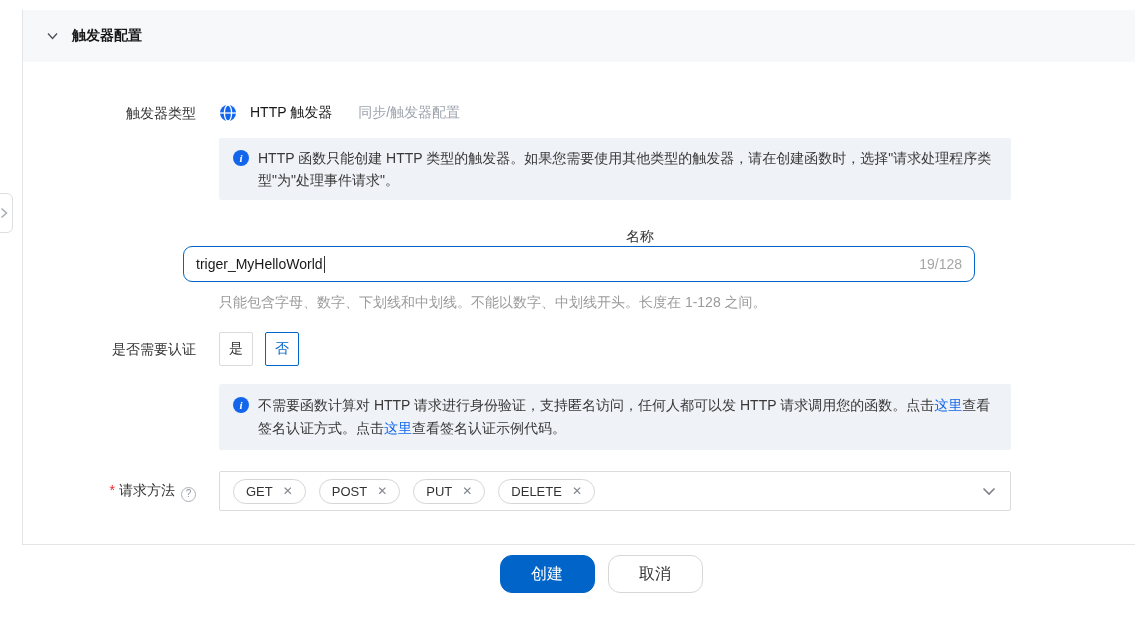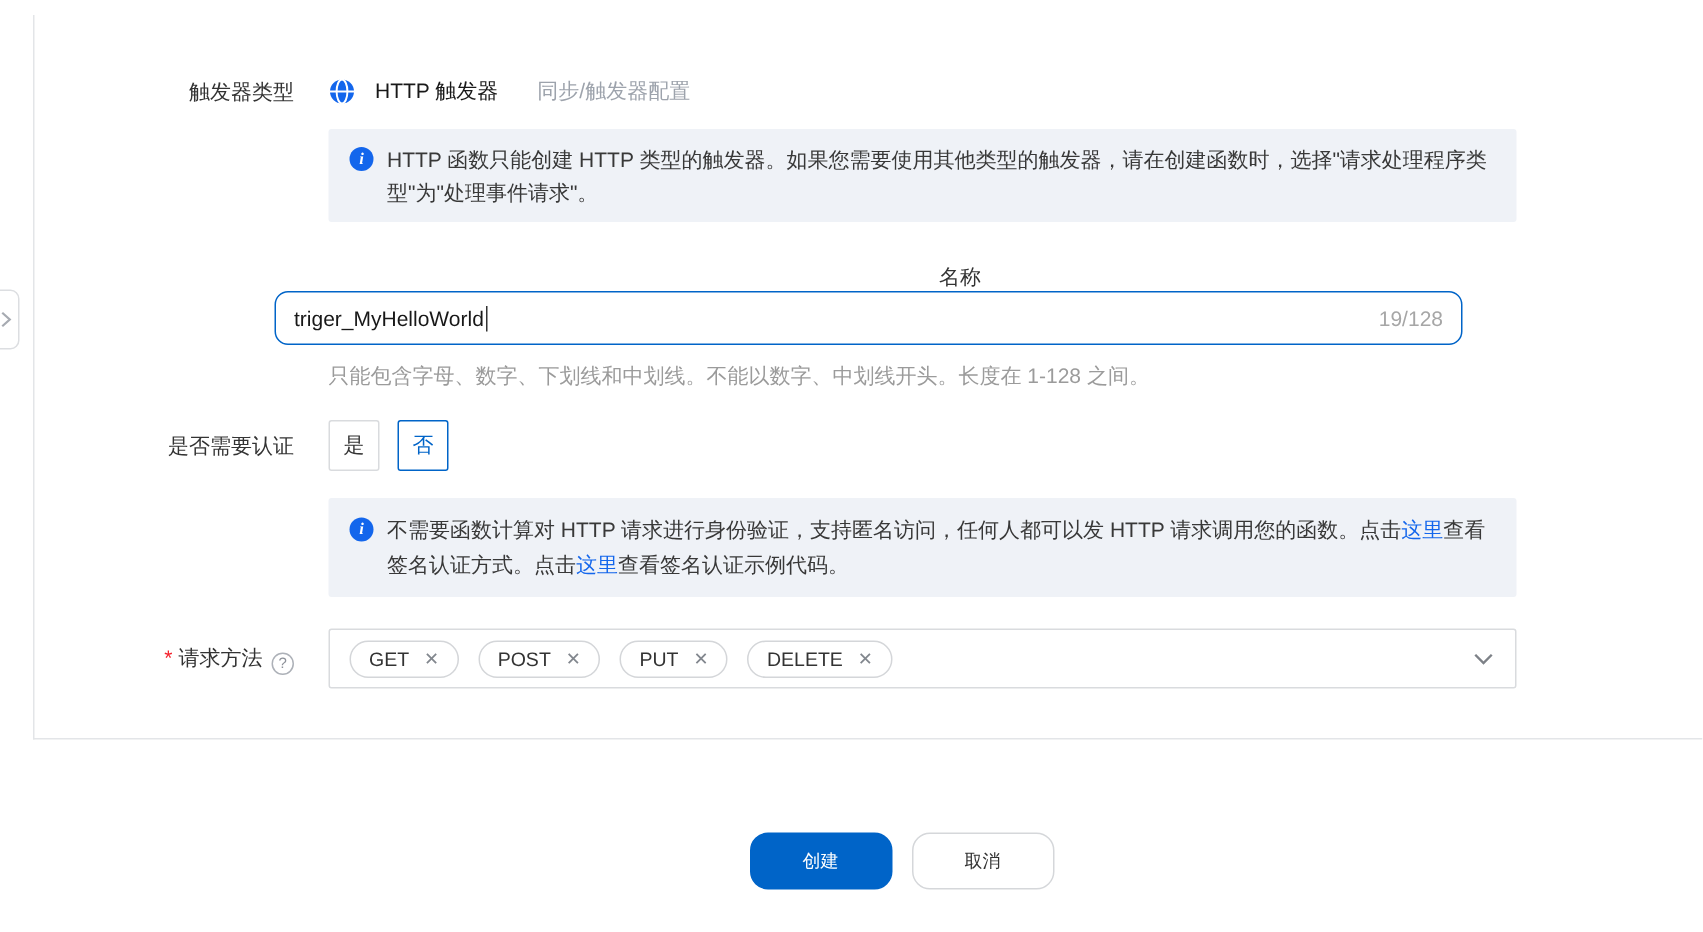--- a/index.html
+++ b/index.html
@@ -77,37 +77,43 @@
                     padding:0 36px 0 13px; gap:13px; cursor:pointer; }
   .tag { display:inline-flex; align-items:center; height:25px; padding:0 12px;
          border:1px solid #d4d6d9; border-radius:13px; background:#fff; gap:10px; }
   .tag-label { font-size:13px; color:#333; }
   .tag-x { color:#82878e; font-size:12px; cursor:pointer; line-height:1; }
   .select-arrow { position:absolute; right:14px; top:50%; transform:translateY(-50%); }
 
   
   .footer { position:absolute; left:0; top:555px; width:1135px; display:flex;
             justify-content:center; padding-left:67px; gap:13px; }
-  .btn { height:38px; border-radius:12px; font-size:12px; cursor:pointer;
+  .btn { height:38px; border-radius:12px; font-size:16px; cursor:pointer;
          font-family:"Liberation Sans", sans-serif; }
   .btn-primary { width:95px; background:#0064c8; border:1px solid #0064c8; color:#fff; }
   .btn-default { width:95px; background:#fff; border:1px solid #d5d7da; color:#333; }
 </style>
 </head>
 <body>
 
 <div class="page">
 
   <div class="side-expander">
     <svg width="8" height="12" viewBox="0 0 8 12">
         <polyline points="1.5,1.5 6.5,6 1.5,10.5" fill="none" stroke="#a7abb2" stroke-width="1.5"></polyline>
       </svg>
   </div>
 
   <div class="panel">
+    <div class="panel-header">
+      <svg width="11" height="8" viewBox="0 0 11 8">
+          <polyline points="1,1.5 5.5,6.5 10,1.5" fill="none" stroke="#4b4f55" stroke-width="1.3"></polyline>
+        </svg>
+      <span class="panel-title">触发器配置</span>
+    </div>
 
     <div class="panel-body">
 
       <div class="form-row row-type">
         <div class="label-col">触发器类型</div>
         <div class="field-col">
           <span class="globe">
             <svg width="18" height="18" viewBox="0 0 18 18">
                 <circle cx="9" cy="9" r="8" fill="#1366ec"></circle>
                 <ellipse cx="9" cy="9" rx="3.6" ry="8" fill="none" stroke="#fff" stroke-width="1.3"></ellipse>

